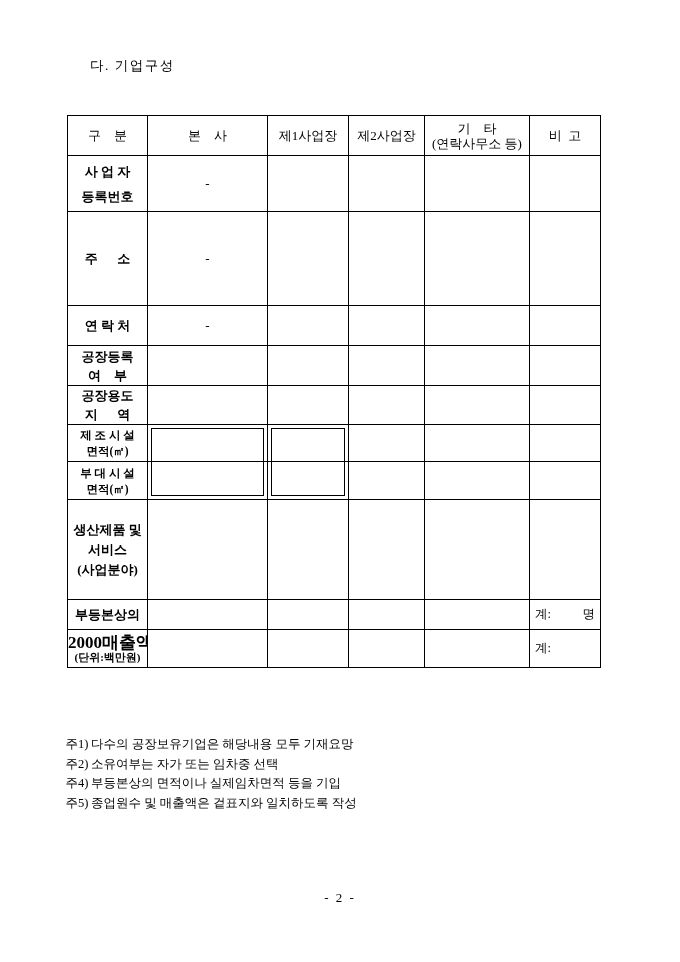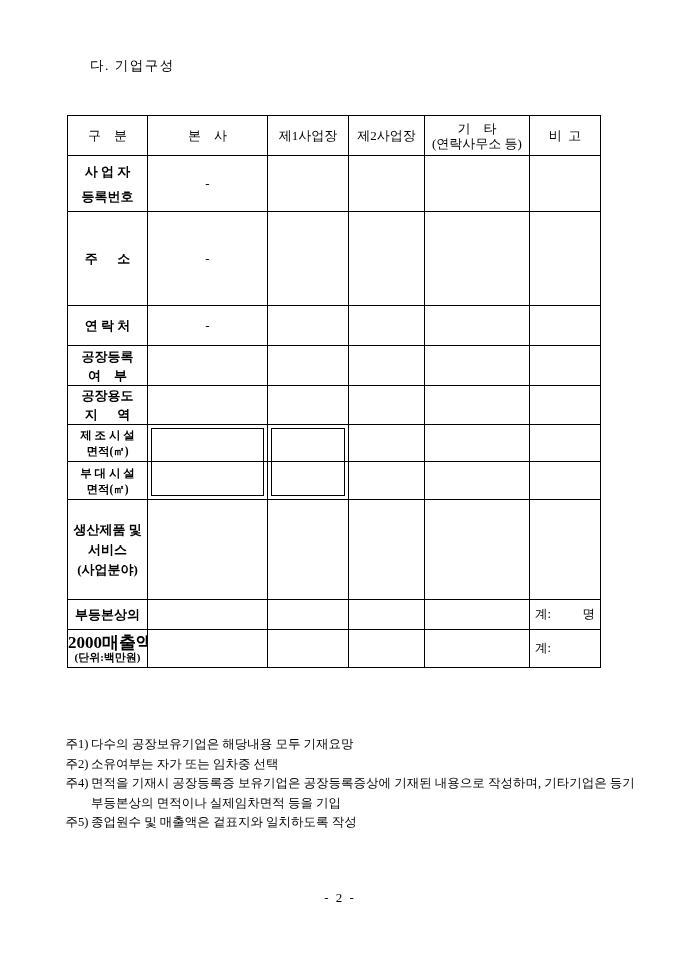--- a/index.html
+++ b/index.html
@@ -221,21 +221,20 @@
     <div class="note">
       <span class="np pre">주2)</span>
       <div class="nt">
         <div class="pre">소유여부는 자가 또는 임차중 선택</div>
         <div class="pre"></div>
       </div>
     </div>
     <div class="note">
       <span class="np pre">주4)</span>
       <div class="nt">
-        <div class="pre">면적을 기재시 공장등록증 보유기업은 공장등록증상에 기재된 내용으로 작성하며, 기타기업은 등기</div>
         <div class="pre">부등본상의 면적이나 실제임차면적 등을 기입</div>
       </div>
     </div>
     <div class="note">
       <span class="np pre">주5)</span>
       <div class="nt">
         <div class="pre">종업원수 및 매출액은 겉표지와 일치하도록 작성</div>
         <div class="pre"></div>
       </div>
     </div>

